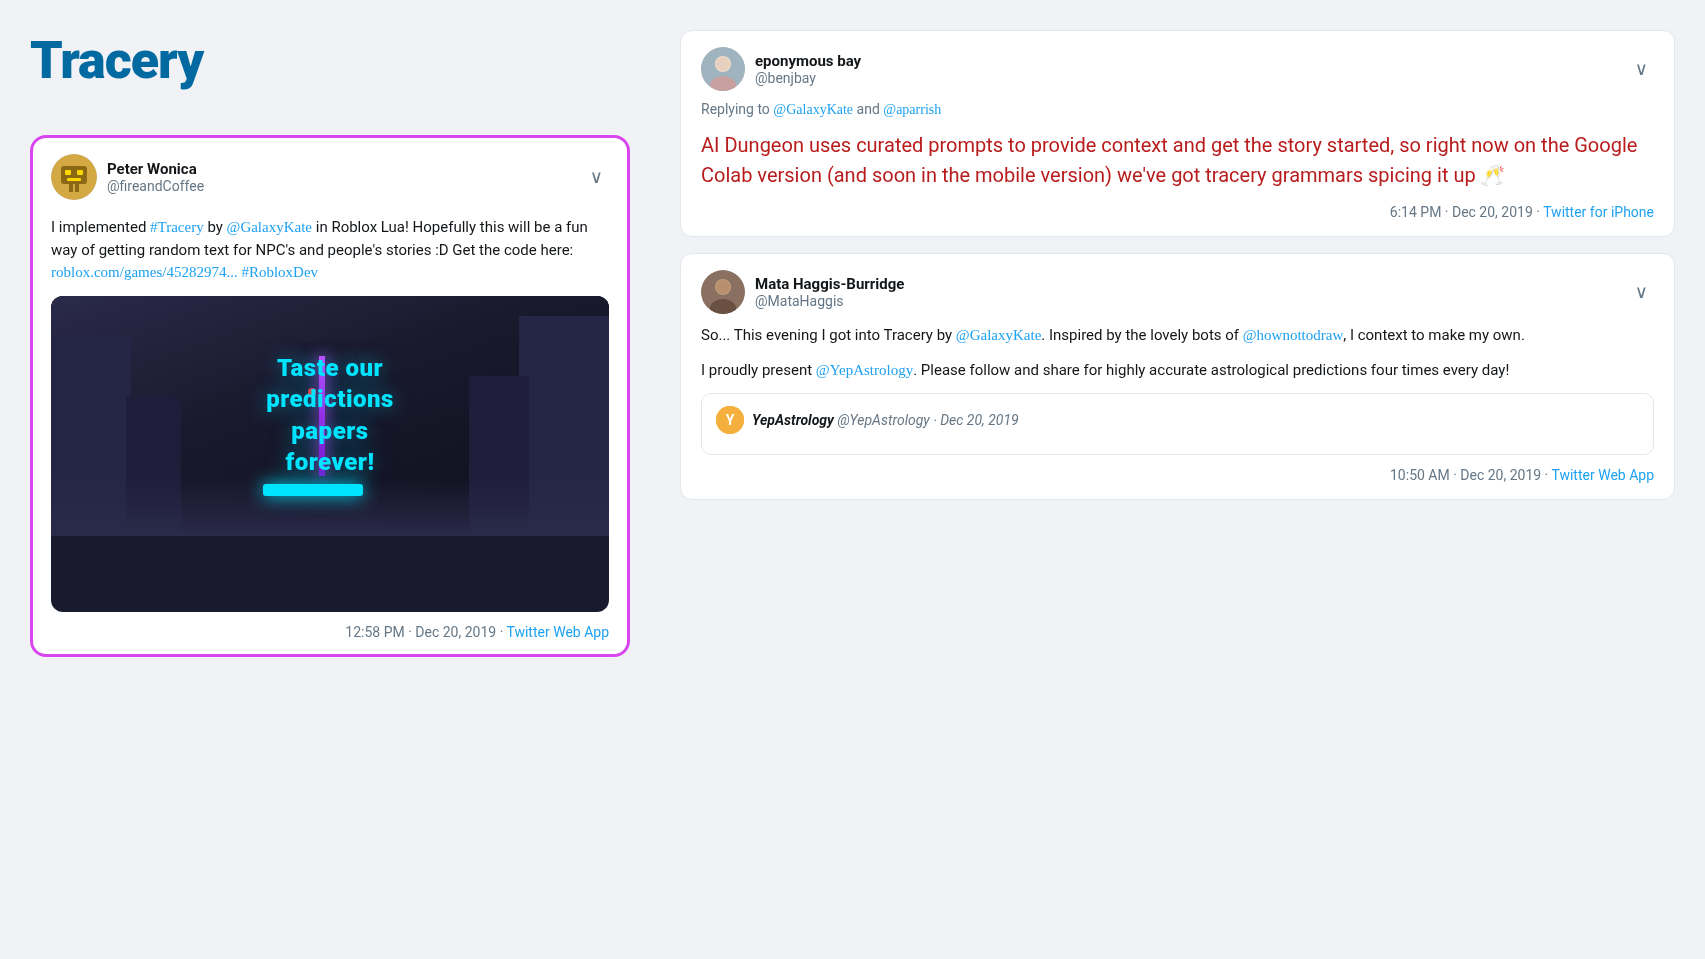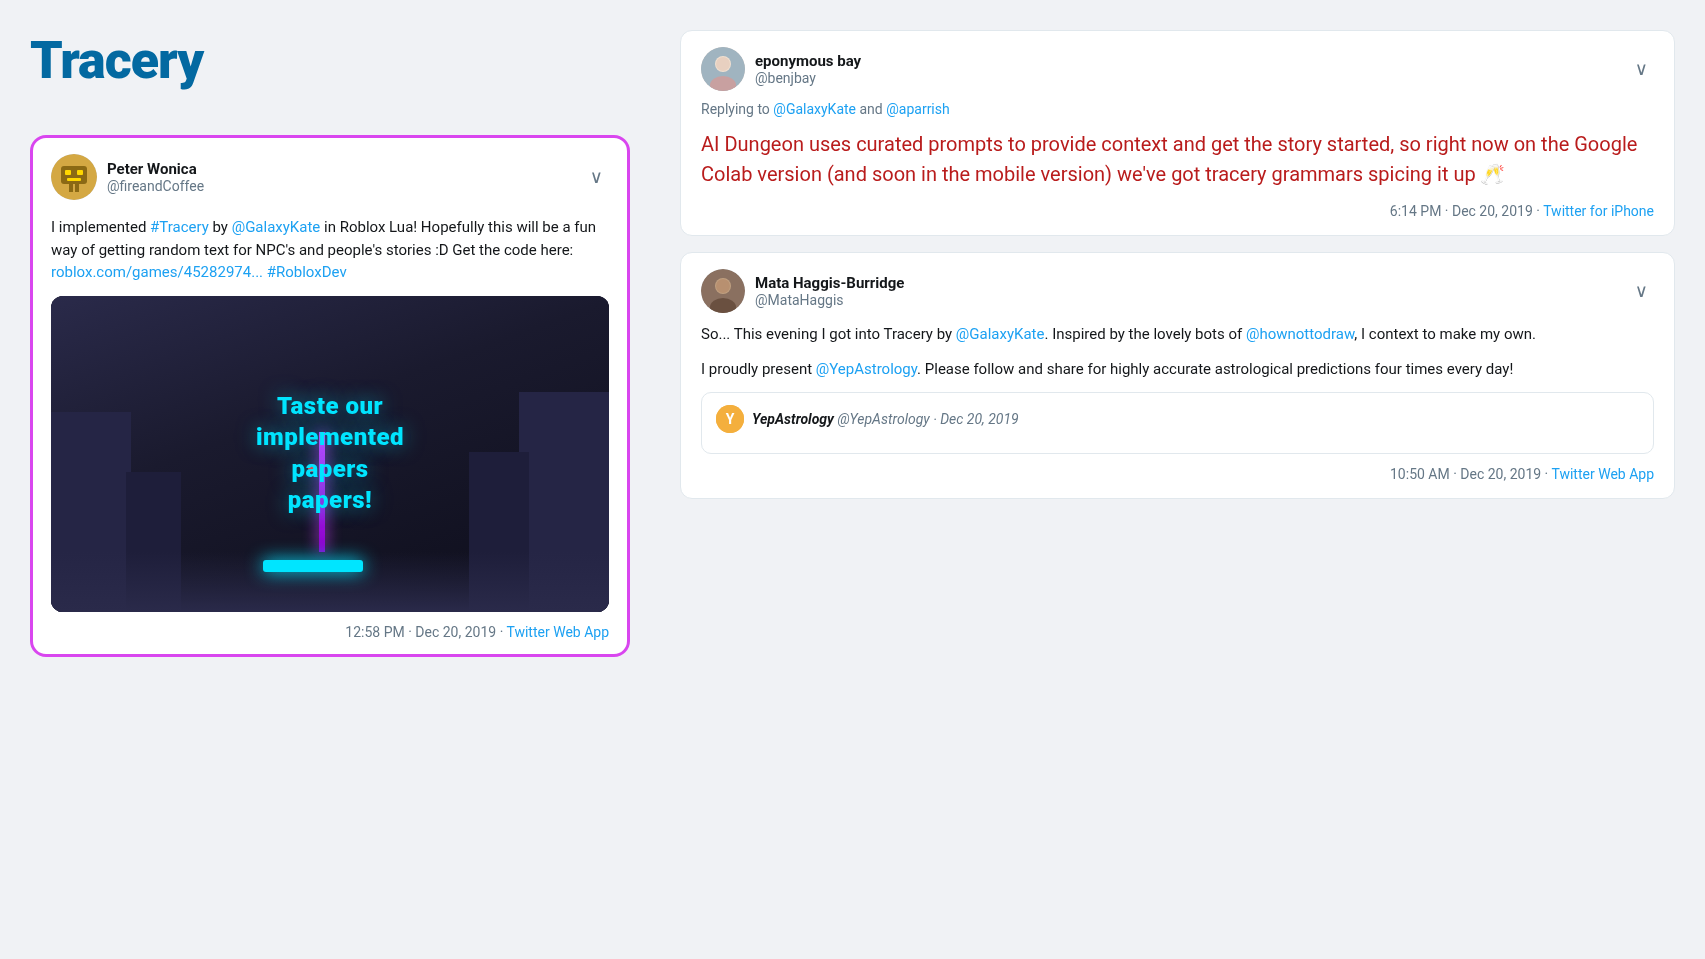--- a/index.html
+++ b/index.html
@@ -93,20 +93,21 @@
       font-size: 15px;
       line-height: 1.5;
       color: #14171a;
       margin-bottom: 12px;
       margin-top: 16px;
     }
 
     .tweet-link {
       color: #1da1f2;
       text-decoration: none;
+      font-family: Liberation Serif, serif;
     }
 
     .tweet-image {
       border-radius: 12px;
       overflow: hidden;
       margin-bottom: 12px;
       position: relative;
       width: 100%;
       height: 316px;
       background: #1a1a2e;
@@ -121,21 +122,21 @@
       font-size: 12px;
       font-weight: 700;
       padding: 2px 7px;
       border-radius: 4px;
       letter-spacing: 0.5px;
     }
 
     
     .game-scene {
       width: 100%;
-      height: 316px;
+      height: 240px;
       background: #1a1a2e;
       position: relative;
       display: flex;
       align-items: center;
       justify-content: center;
       overflow: hidden;
     }
 
     .game-scene-bg {
       position: absolute;
@@ -322,23 +323,23 @@
 
         <div style="position:absolute;bottom:0;left:0;right:0;height:60px;background:linear-gradient(0deg,#2a2a4a,transparent);z-index:1;"></div>
 
         <div style="position:absolute;bottom:60px;left:48%;width:6px;height:120px;background:linear-gradient(180deg,#cc44ff,#8800cc);z-index:3;box-shadow:0 0 15px #cc44ff;"></div>
 
         <div style="position:absolute;bottom:40px;left:38%;width:100px;height:12px;background:#00e5ff;z-index:3;box-shadow:0 0 18px #00e5ff;border-radius:3px;"></div>
 
         <div style="position:absolute;bottom:140px;left:46%;width:8px;height:8px;background:#ff3333;border-radius:50%;z-index:3;"></div>
         <div class="game-text-overlay" style="z-index:4;">
           <div>Taste our</div>
-          <div>implemented</div>
+          <div>predictions</div>
           <div>papers</div>
-          <div>papers!</div>
+          <div>forever!</div>
         </div>
         <div class="gif-badge">GIF</div>
       </div>
     </div>
     <div class="tweet-timestamp">
       <span>12:58 PM · Dec 20, 2019 · </span><a class="ts-link" href="#">Twitter Web App</a>
     </div>
   </div>
 </div>
 

